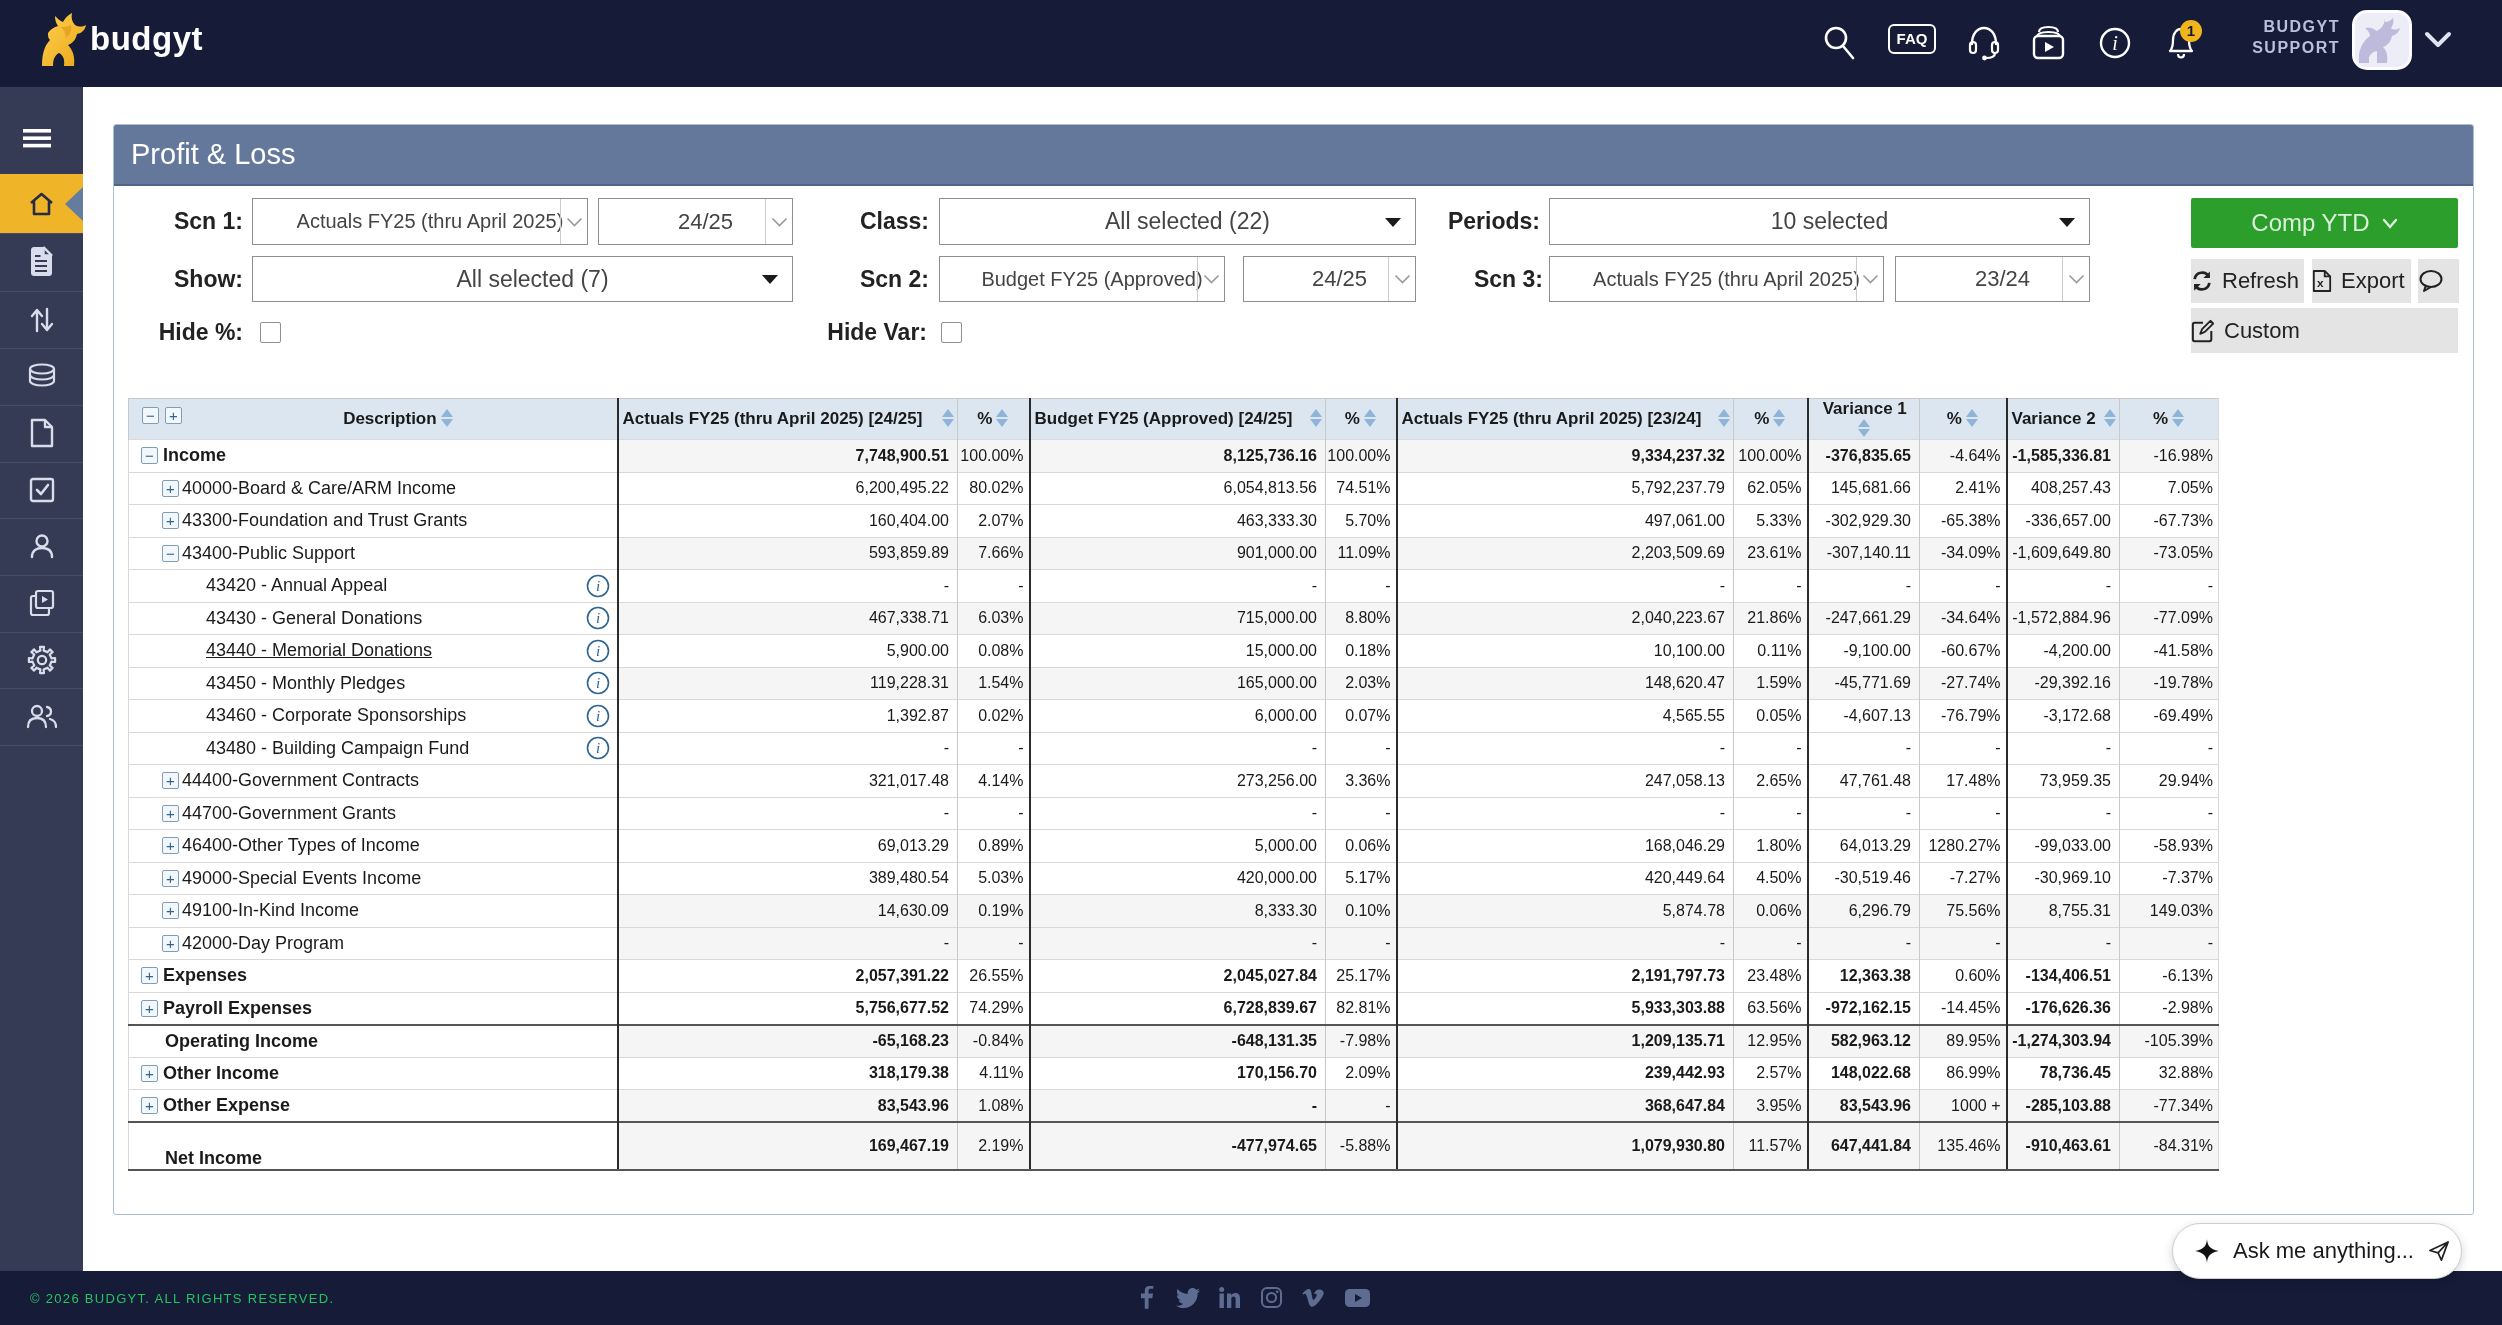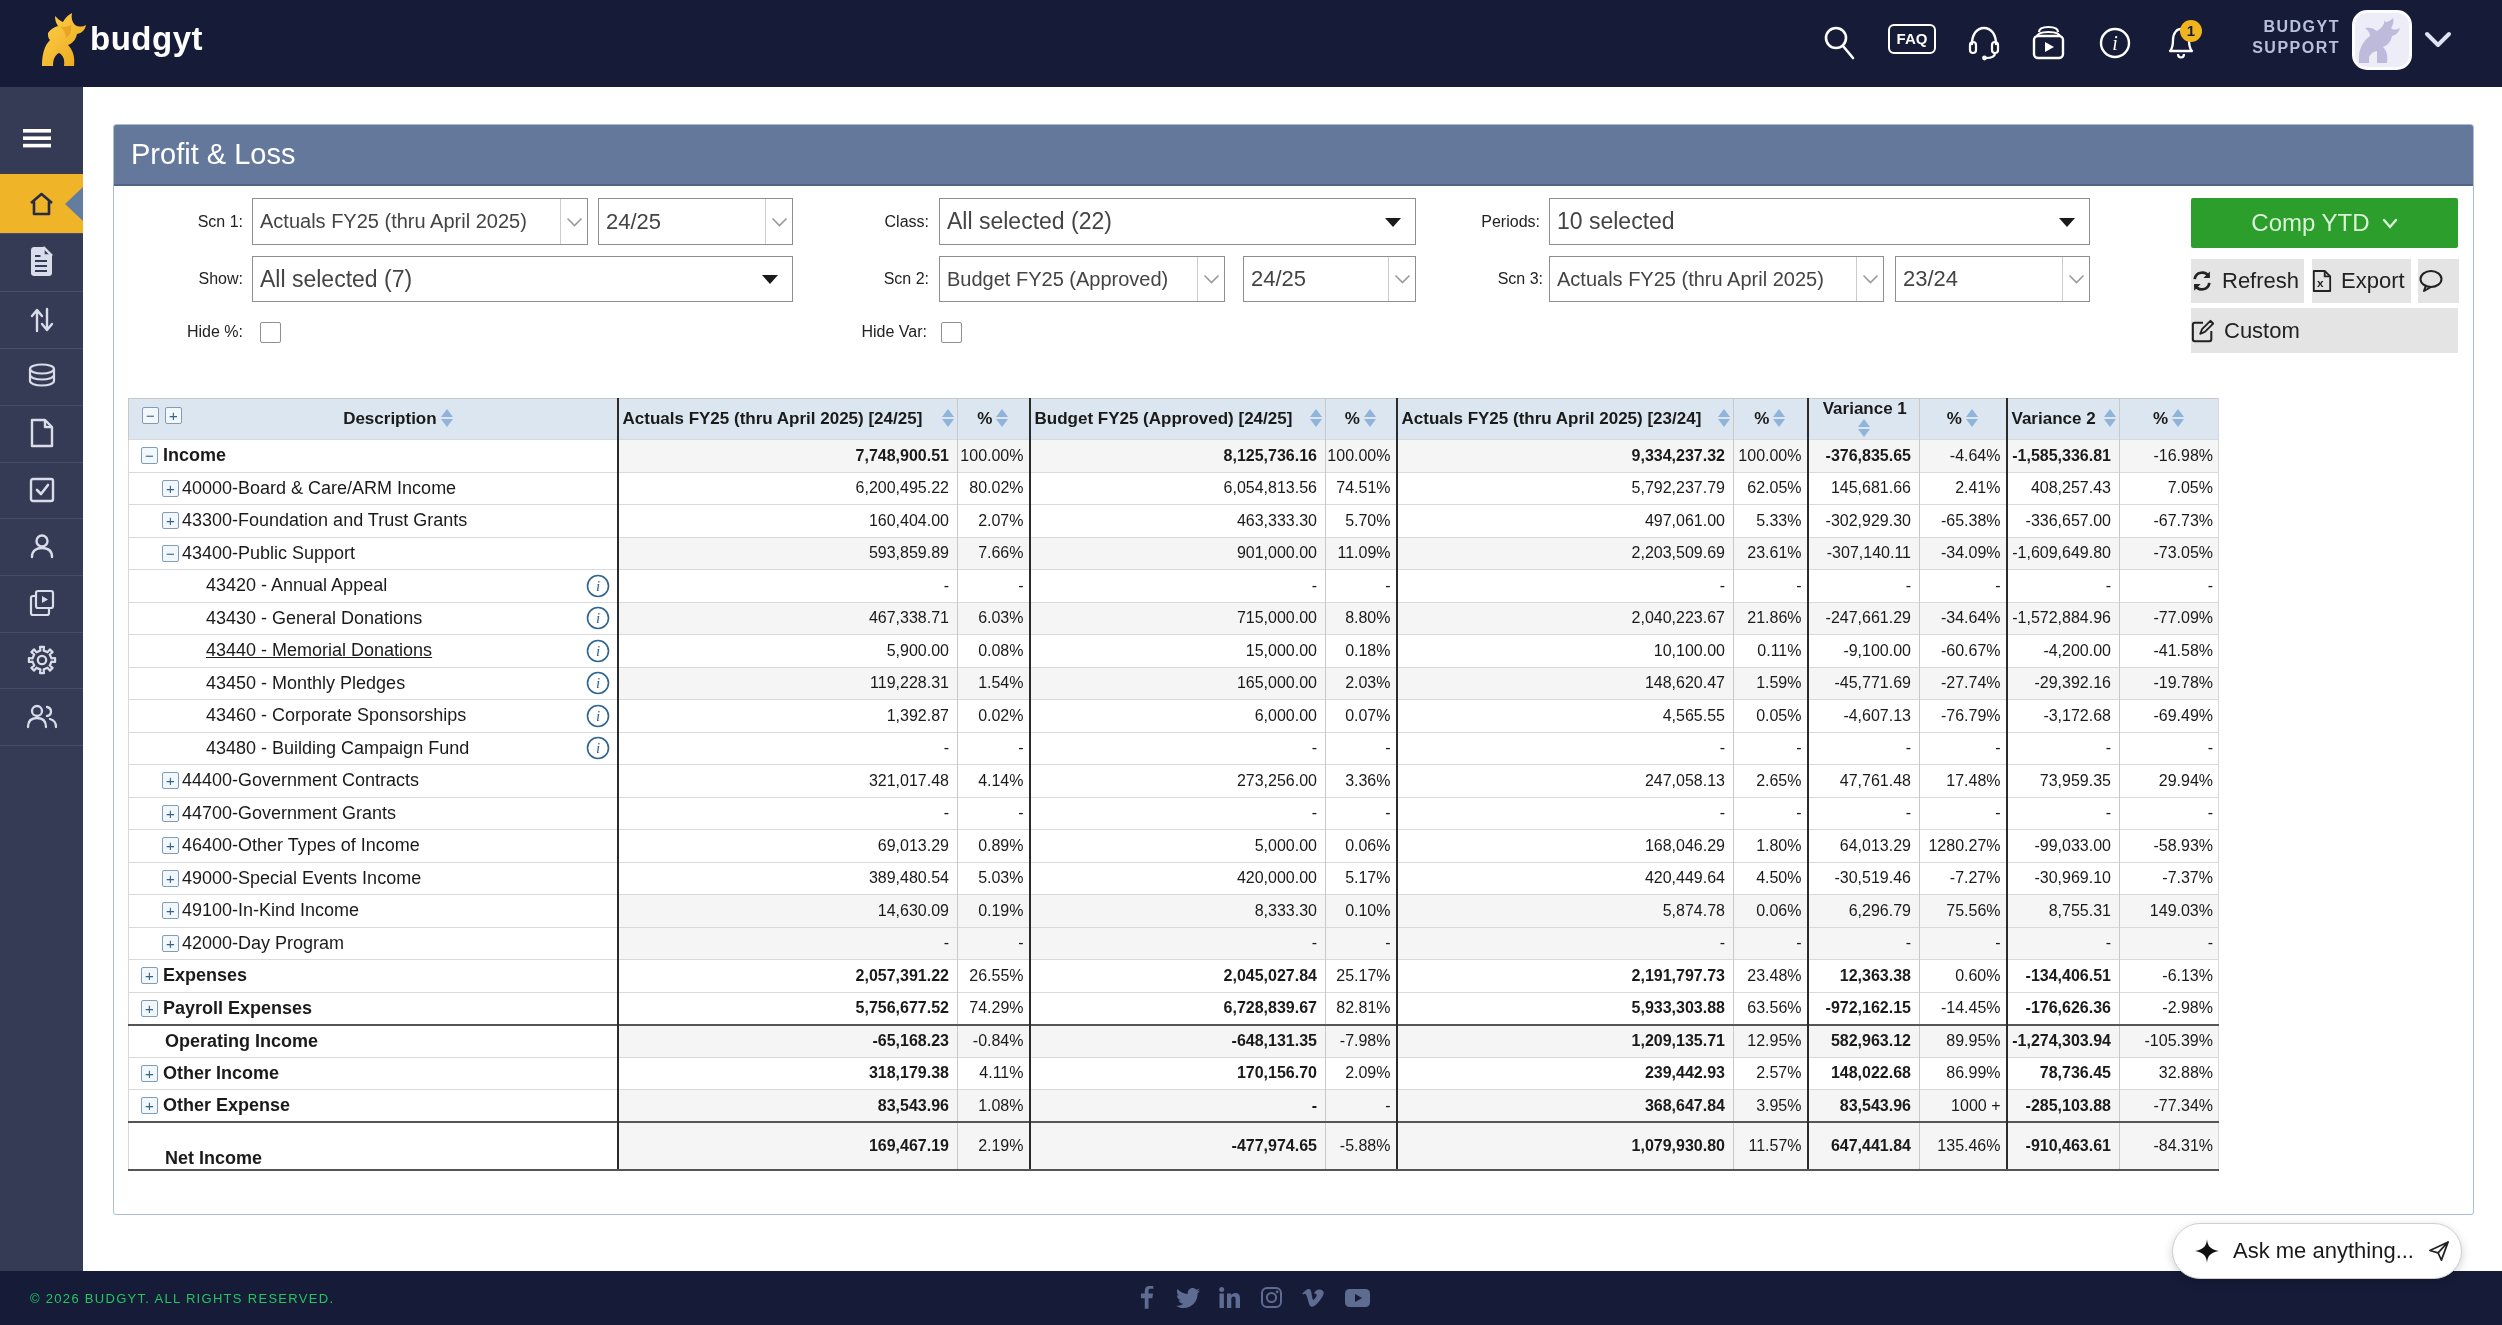--- a/index.html
+++ b/index.html
@@ -2,22 +2,22 @@
 <html><head><meta charset="utf-8"><title>Budgyt</title>
 <style>
 *{margin:0;padding:0;box-sizing:border-box;}
 html,body{width:2502px;height:1325px;background:#fff;font-family:"Liberation Sans",sans-serif;overflow:hidden;}
 .abs{position:absolute;}
 #navbar{position:absolute;left:0;top:0;width:2502px;height:87px;background:#161b38;}
 #sidebar{position:absolute;left:0;top:87px;width:83px;height:1184px;background:#363b55;}
 #footer{position:absolute;left:0;top:1271px;width:2502px;height:54px;background:#161b38;}
 #panel{position:absolute;left:113px;top:124px;width:2361px;height:1091px;background:#fff;border:1px solid #a9bed4;border-radius:3px;}
 #ptitle{position:absolute;left:0;top:0;width:100%;height:61px;background:#64789b;color:#fff;font-size:29px;line-height:59px;padding-left:17px;border-radius:2px 2px 0 0;border-bottom:2px solid #516488;}
-.lbl{position:absolute;font-size:16px;color:#222;text-align:right;}
-.sel{position:absolute;background:#fff;border:1px solid #8e8e8e;font-size:22px;color:#444;display:flex;align-items:center;padding-left:7px;white-space:nowrap;}
+.lbl{position:absolute;font-size:23px;color:#222;text-align:right;font-weight:bold;}
+.sel{position:absolute;background:#fff;border:1px solid #8e8e8e;font-size:22px;color:#444;display:flex;align-items:center;padding-left:20px;white-space:nowrap;justify-content:center;}
 .cseg{position:absolute;right:0;top:0;bottom:0;width:27px;border-left:1px solid #ccc;display:flex;align-items:center;justify-content:center;}
 .dtri{position:absolute;right:14px;top:50%;margin-top:-4px;width:0;height:0;border-left:8px solid transparent;border-right:8px solid transparent;border-top:9px solid #1a1a1a;}
 .gbtn{position:absolute;background:#e4e4e4;color:#222;font-size:22px;display:flex;align-items:center;gap:9px;}
 #tbl{position:absolute;left:128px;top:398px;border-collapse:collapse;table-layout:fixed;}
 #tbl td,#tbl th{overflow:hidden;white-space:nowrap;vertical-align:middle;padding:0;}
 #tbl th{height:34px;background:#dce6f0;font-size:17px;font-weight:bold;color:#1a1a1a;border-top:1px solid #c8c8c8;}
 #tbl td{height:32.5px;font-size:16px;color:#1a1a1a;border-top:1px solid #d9d9d9;}
 #tbl .num{text-align:right;padding-right:8px;}
 #tbl .pct{text-align:right;padding-right:5px;}
 #tbl .gs{border-left:2px solid #2b2b2b;}

